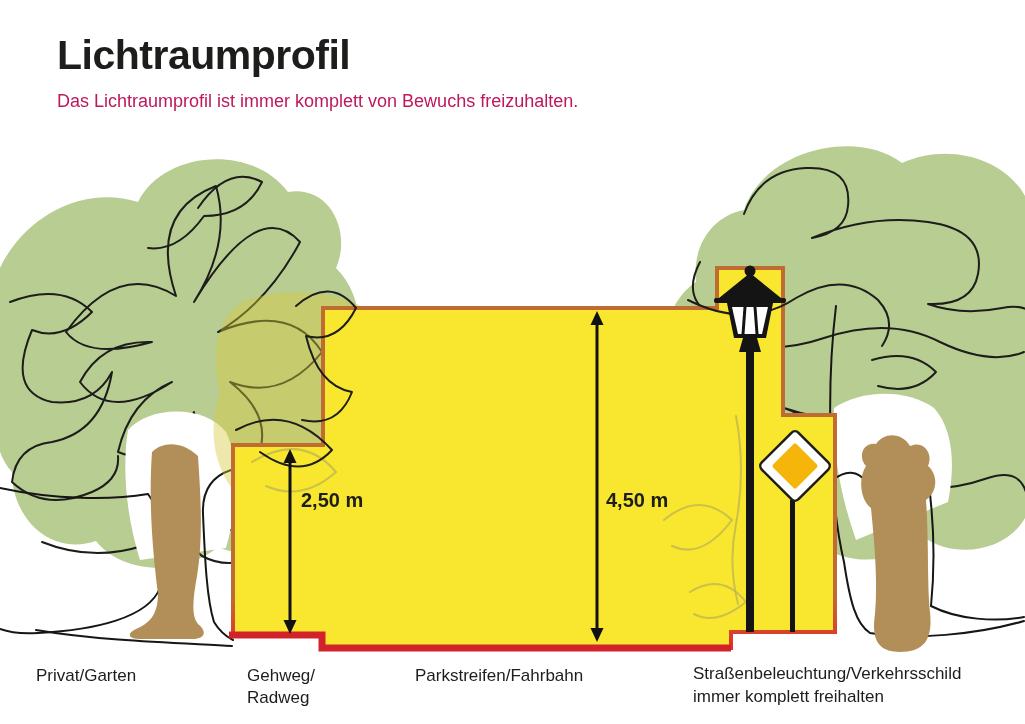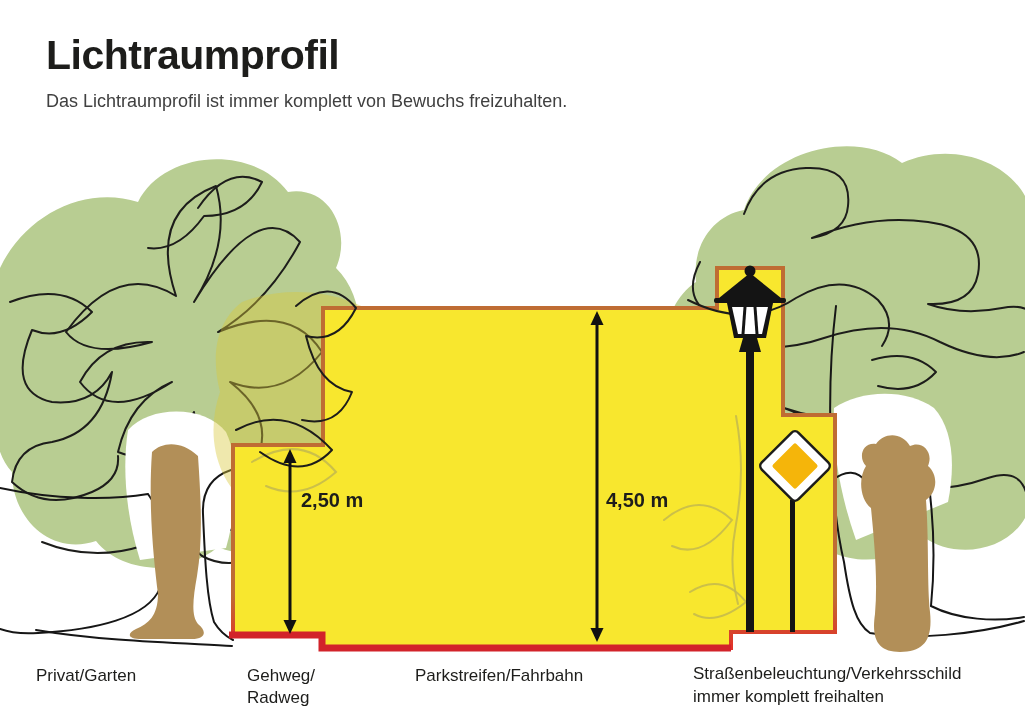--- a/index.html
+++ b/index.html
@@ -1,21 +1,21 @@
 <!DOCTYPE html>
 <html><head>
 <meta charset="utf-8">
 <style>
   html,body{margin:0;padding:0;background:#fff;}
   .stage{position:relative;width:1025px;height:724px;background:#ffffff;overflow:hidden;
          font-family:"Liberation Sans",sans-serif;}
   .stage svg{position:absolute;left:0;top:0;}
-  .header{position:absolute;left:46px;top:34px;z-index:5;}
+  .header{position:absolute;left:57px;top:34px;z-index:5;}
   .header h1{margin:0;font-size:41px;line-height:1.05;font-weight:800;color:#1d1d1b;letter-spacing:-0.5px;}
-  .header p{margin:14px 0 0 0;font-size:18px;font-weight:400;color:#404040;}
+  .header p{margin:14px 0 0 0;font-size:18px;font-weight:400;color:#be185d;}
   svg text{font-family:"Liberation Sans",sans-serif;fill:#1d1d1b;}
   .zone-label{font-size:17px;}
   .measure-label{font-size:20px;font-weight:bold;}
   .squiggle{fill:none;stroke:#1d1d1b;stroke-width:2;stroke-linecap:round;stroke-linejoin:round;}
   .squiggle-faint{fill:none;stroke:#c3b84e;stroke-width:2;opacity:.85;stroke-linecap:round;}
   .silhouette{fill:none;stroke:#161616;stroke-width:2;stroke-linecap:round;}
   .white-blob{fill:#ffffff;stroke:none;}
   .glow{fill-opacity:.42;}
   .arrow{stroke:#111;stroke-width:3;}
   .arrowhead{fill:#111;}

